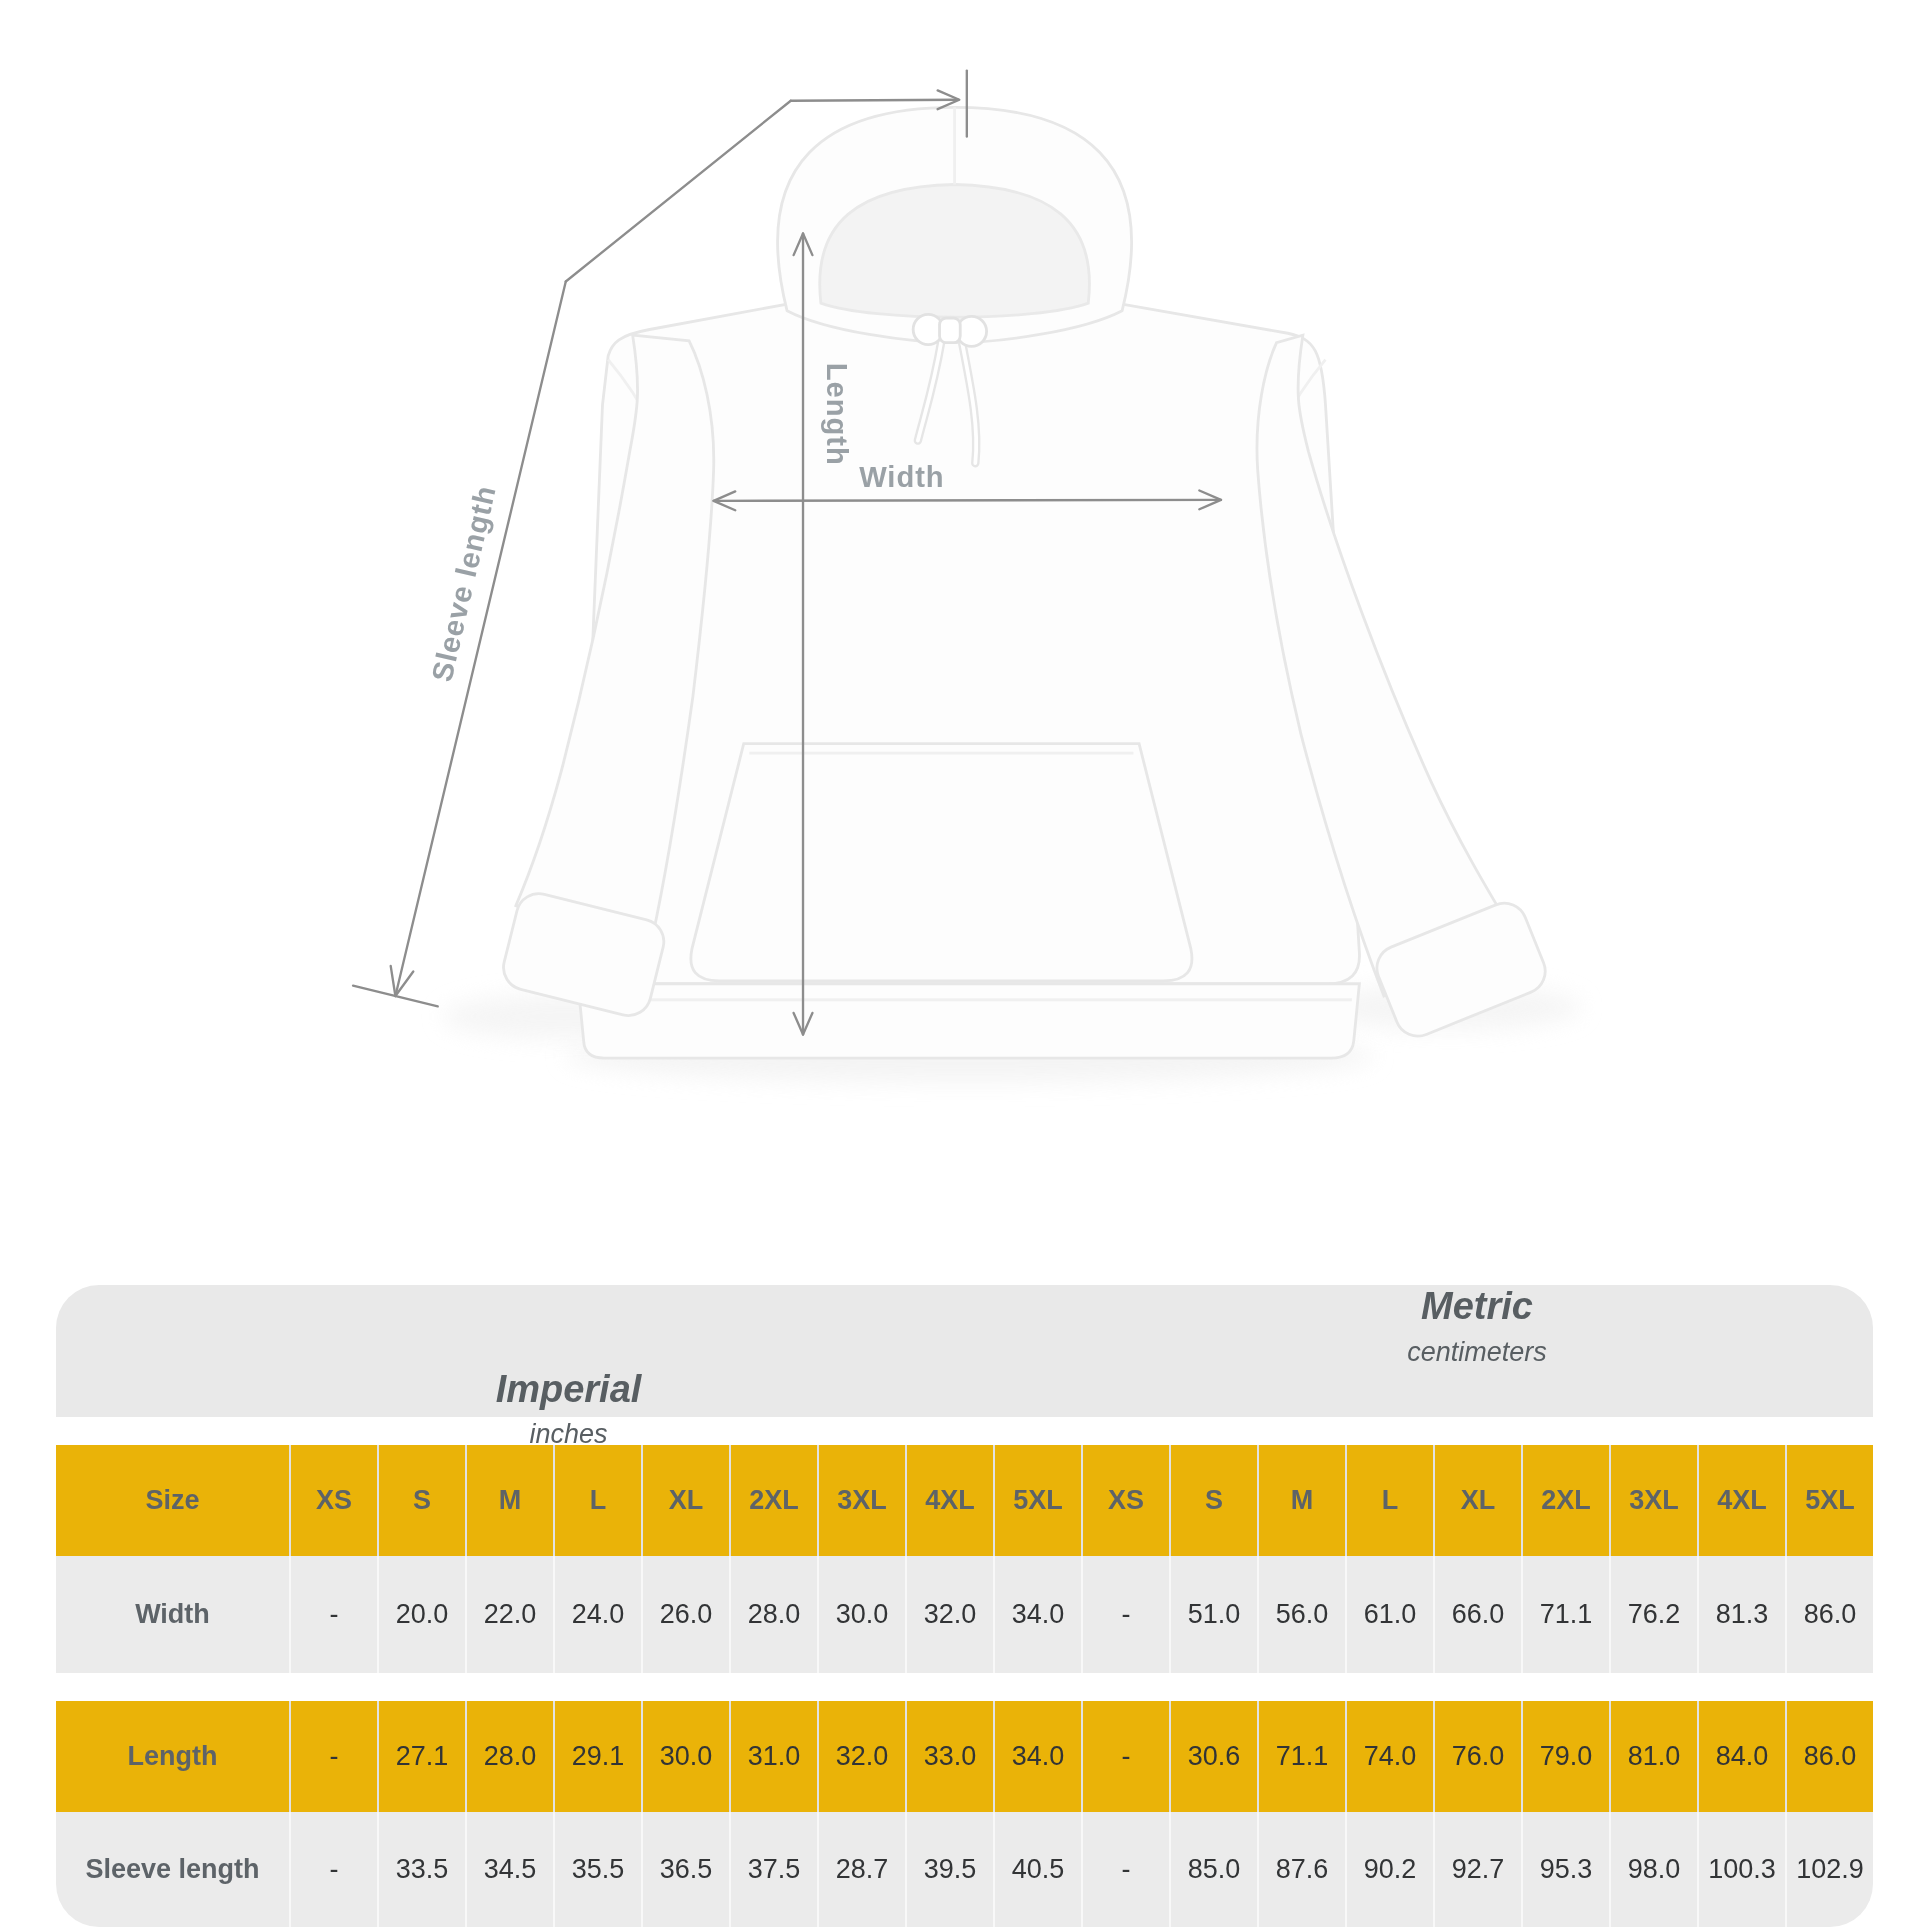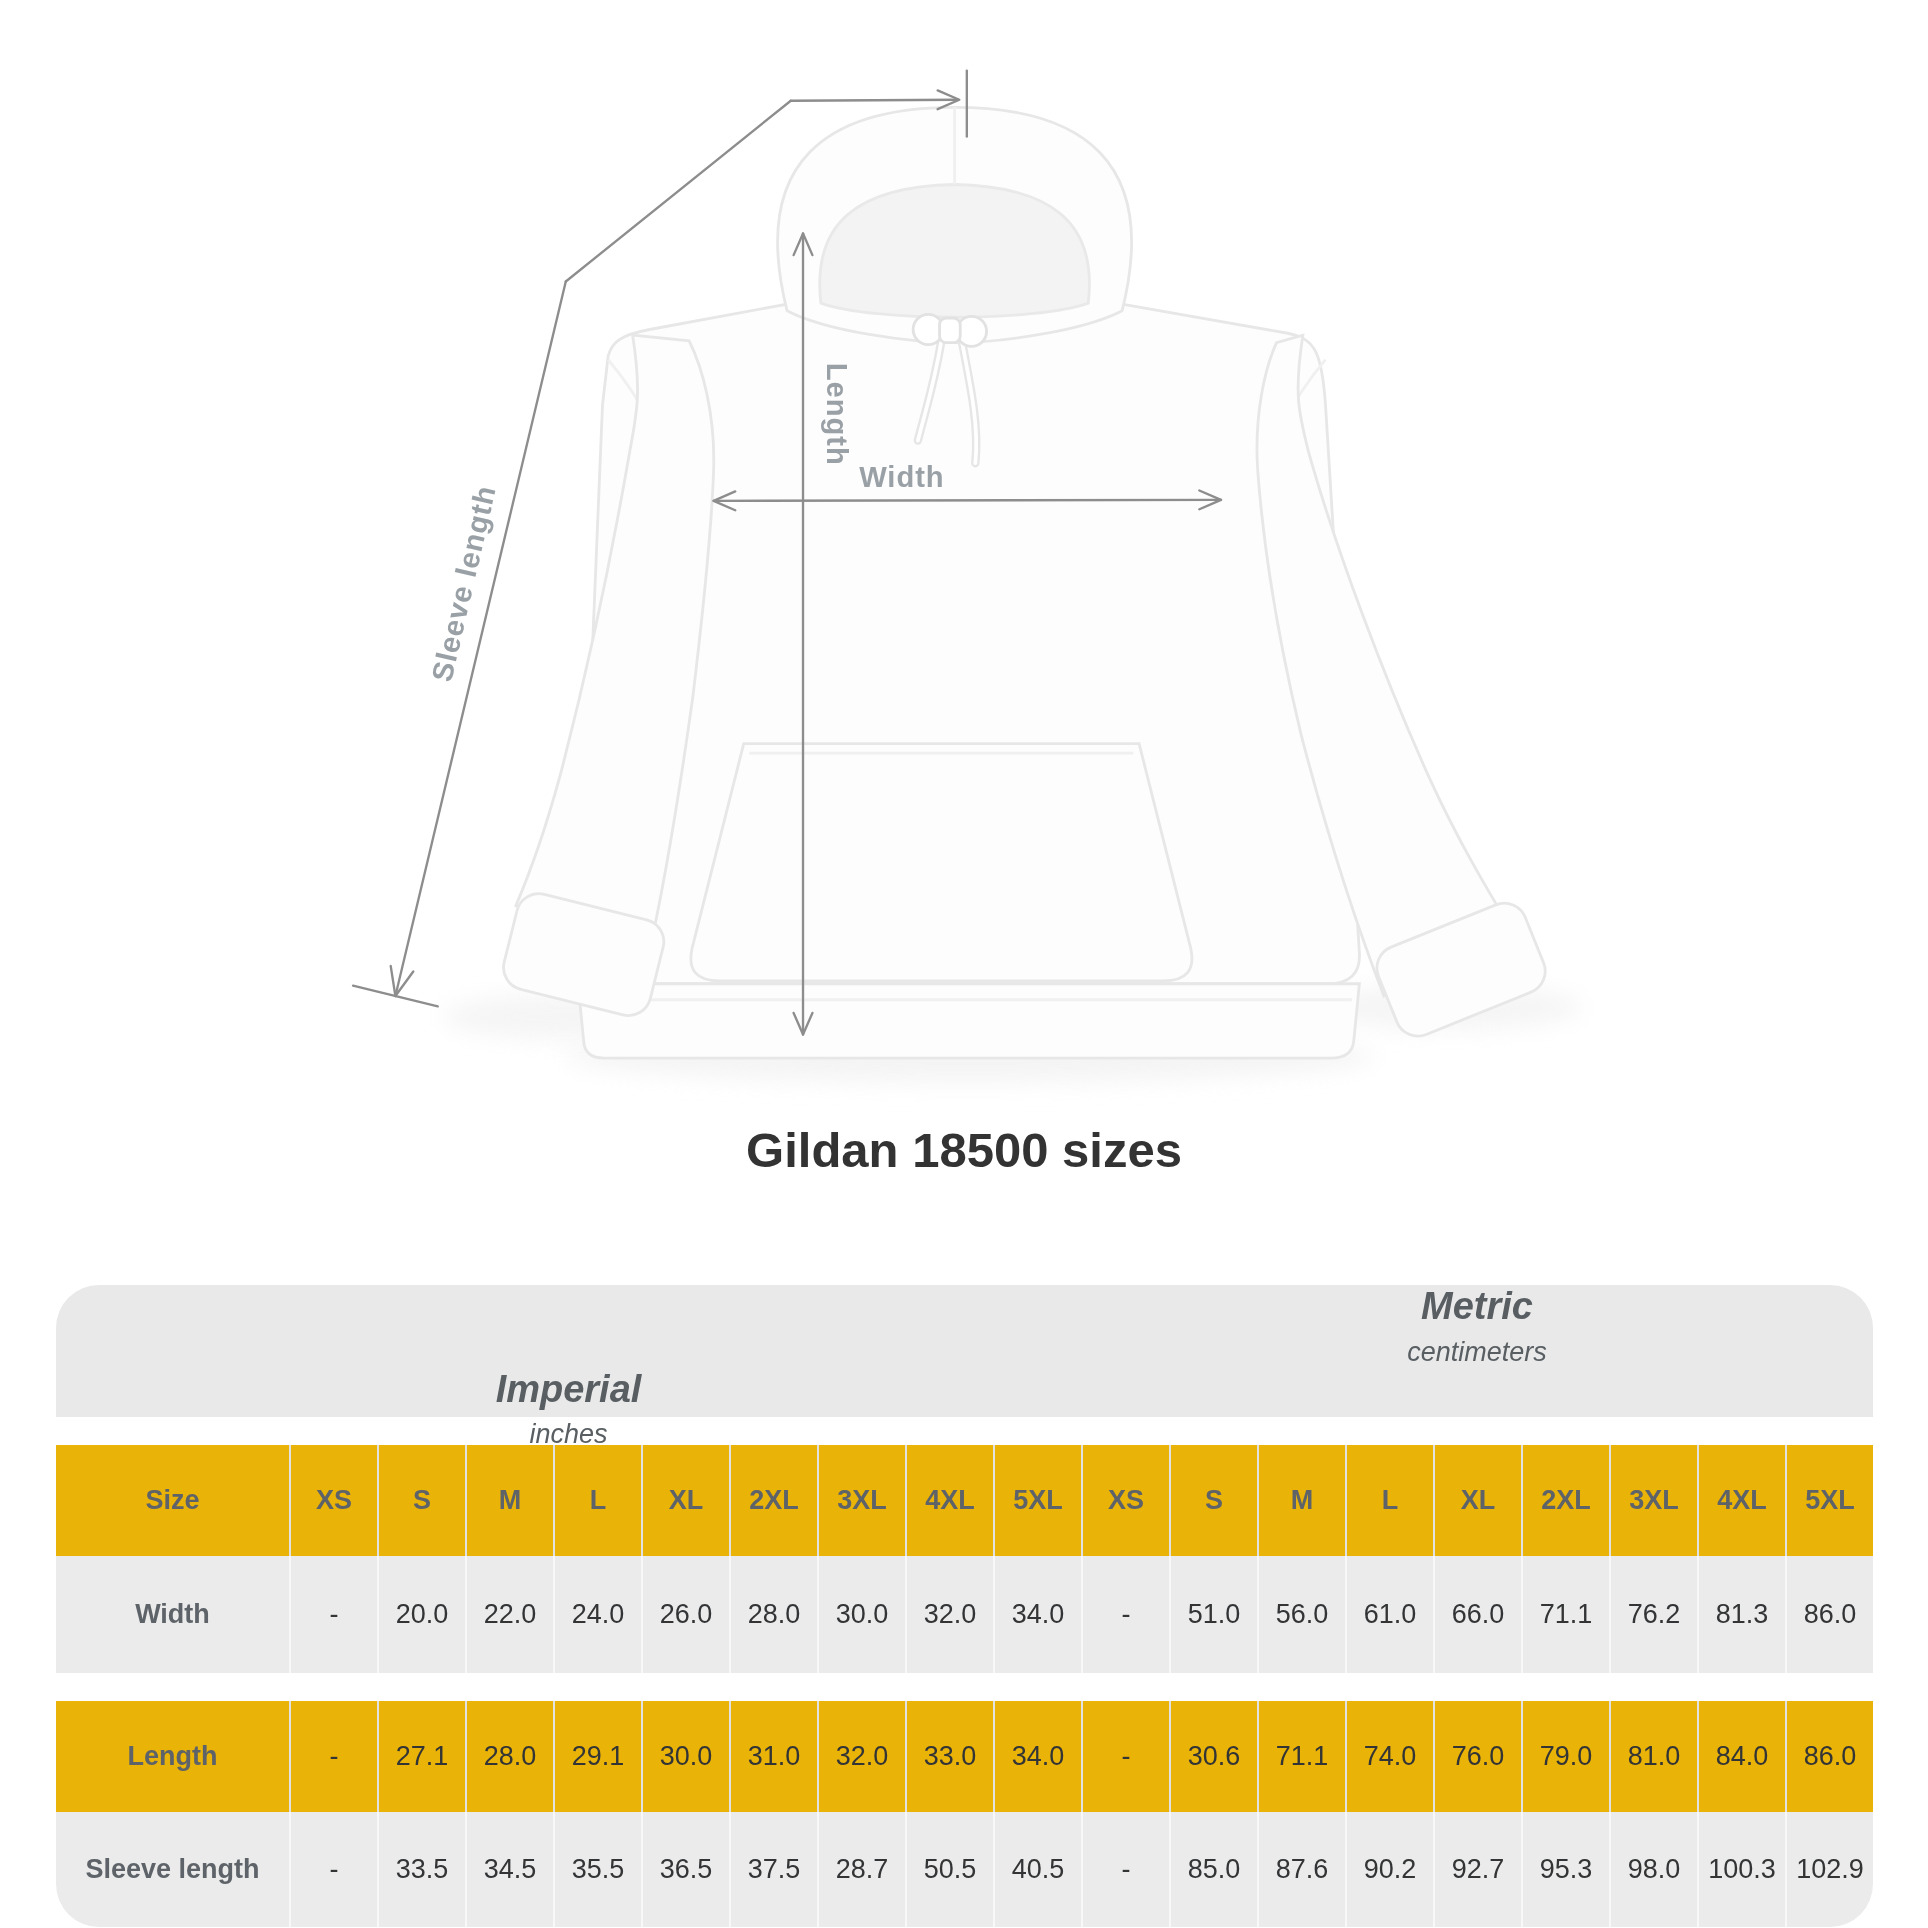--- a/index.html
+++ b/index.html
@@ -130,21 +130,20 @@
         <path class="meas-line" d="M 781,522 L 758,532 L 781,542"></path>
         <path class="meas-line" d="M 1274,521 L 1297,531 L 1274,541"></path>
       </g>
 
       <text class="meas-label" transform="translate(503 622) rotate(-77)" text-anchor="middle">Sleeve length</text>
       <text class="meas-label" transform="translate(879 440) rotate(90)" text-anchor="middle">Length</text>
       <text class="meas-label" x="958" y="517" text-anchor="middle">Width</text>
     </g>
   </svg>
 
-  <div class="page-title">Gildan 18500 sizes</div>
 
   <div class="size-table">
 
     <div class="trow units">
       <div class="ucell metric">
         <div class="u-label">Metric</div>
         <div class="u-sub">centimeters</div>
       </div>
       <div class="ucell imperial">
         <div class="u-label">Imperial</div>
@@ -220,21 +219,21 @@
 
     <div class="trow vals-c r-gray">
       <div class="cell hdr c0">Sleeve length</div>
       <div class="cell num">-</div>
       <div class="cell num">33.5</div>
       <div class="cell num">34.5</div>
       <div class="cell num">35.5</div>
       <div class="cell num">36.5</div>
       <div class="cell num">37.5</div>
       <div class="cell num">28.7</div>
-      <div class="cell num">50.5</div>
+      <div class="cell num">39.5</div>
       <div class="cell num">40.5</div>
       <div class="cell num">-</div>
       <div class="cell num">85.0</div>
       <div class="cell num">87.6</div>
       <div class="cell num">90.2</div>
       <div class="cell num">92.7</div>
       <div class="cell num">95.3</div>
       <div class="cell num">98.0</div>
       <div class="cell num">100.3</div>
       <div class="cell num">102.9</div>

